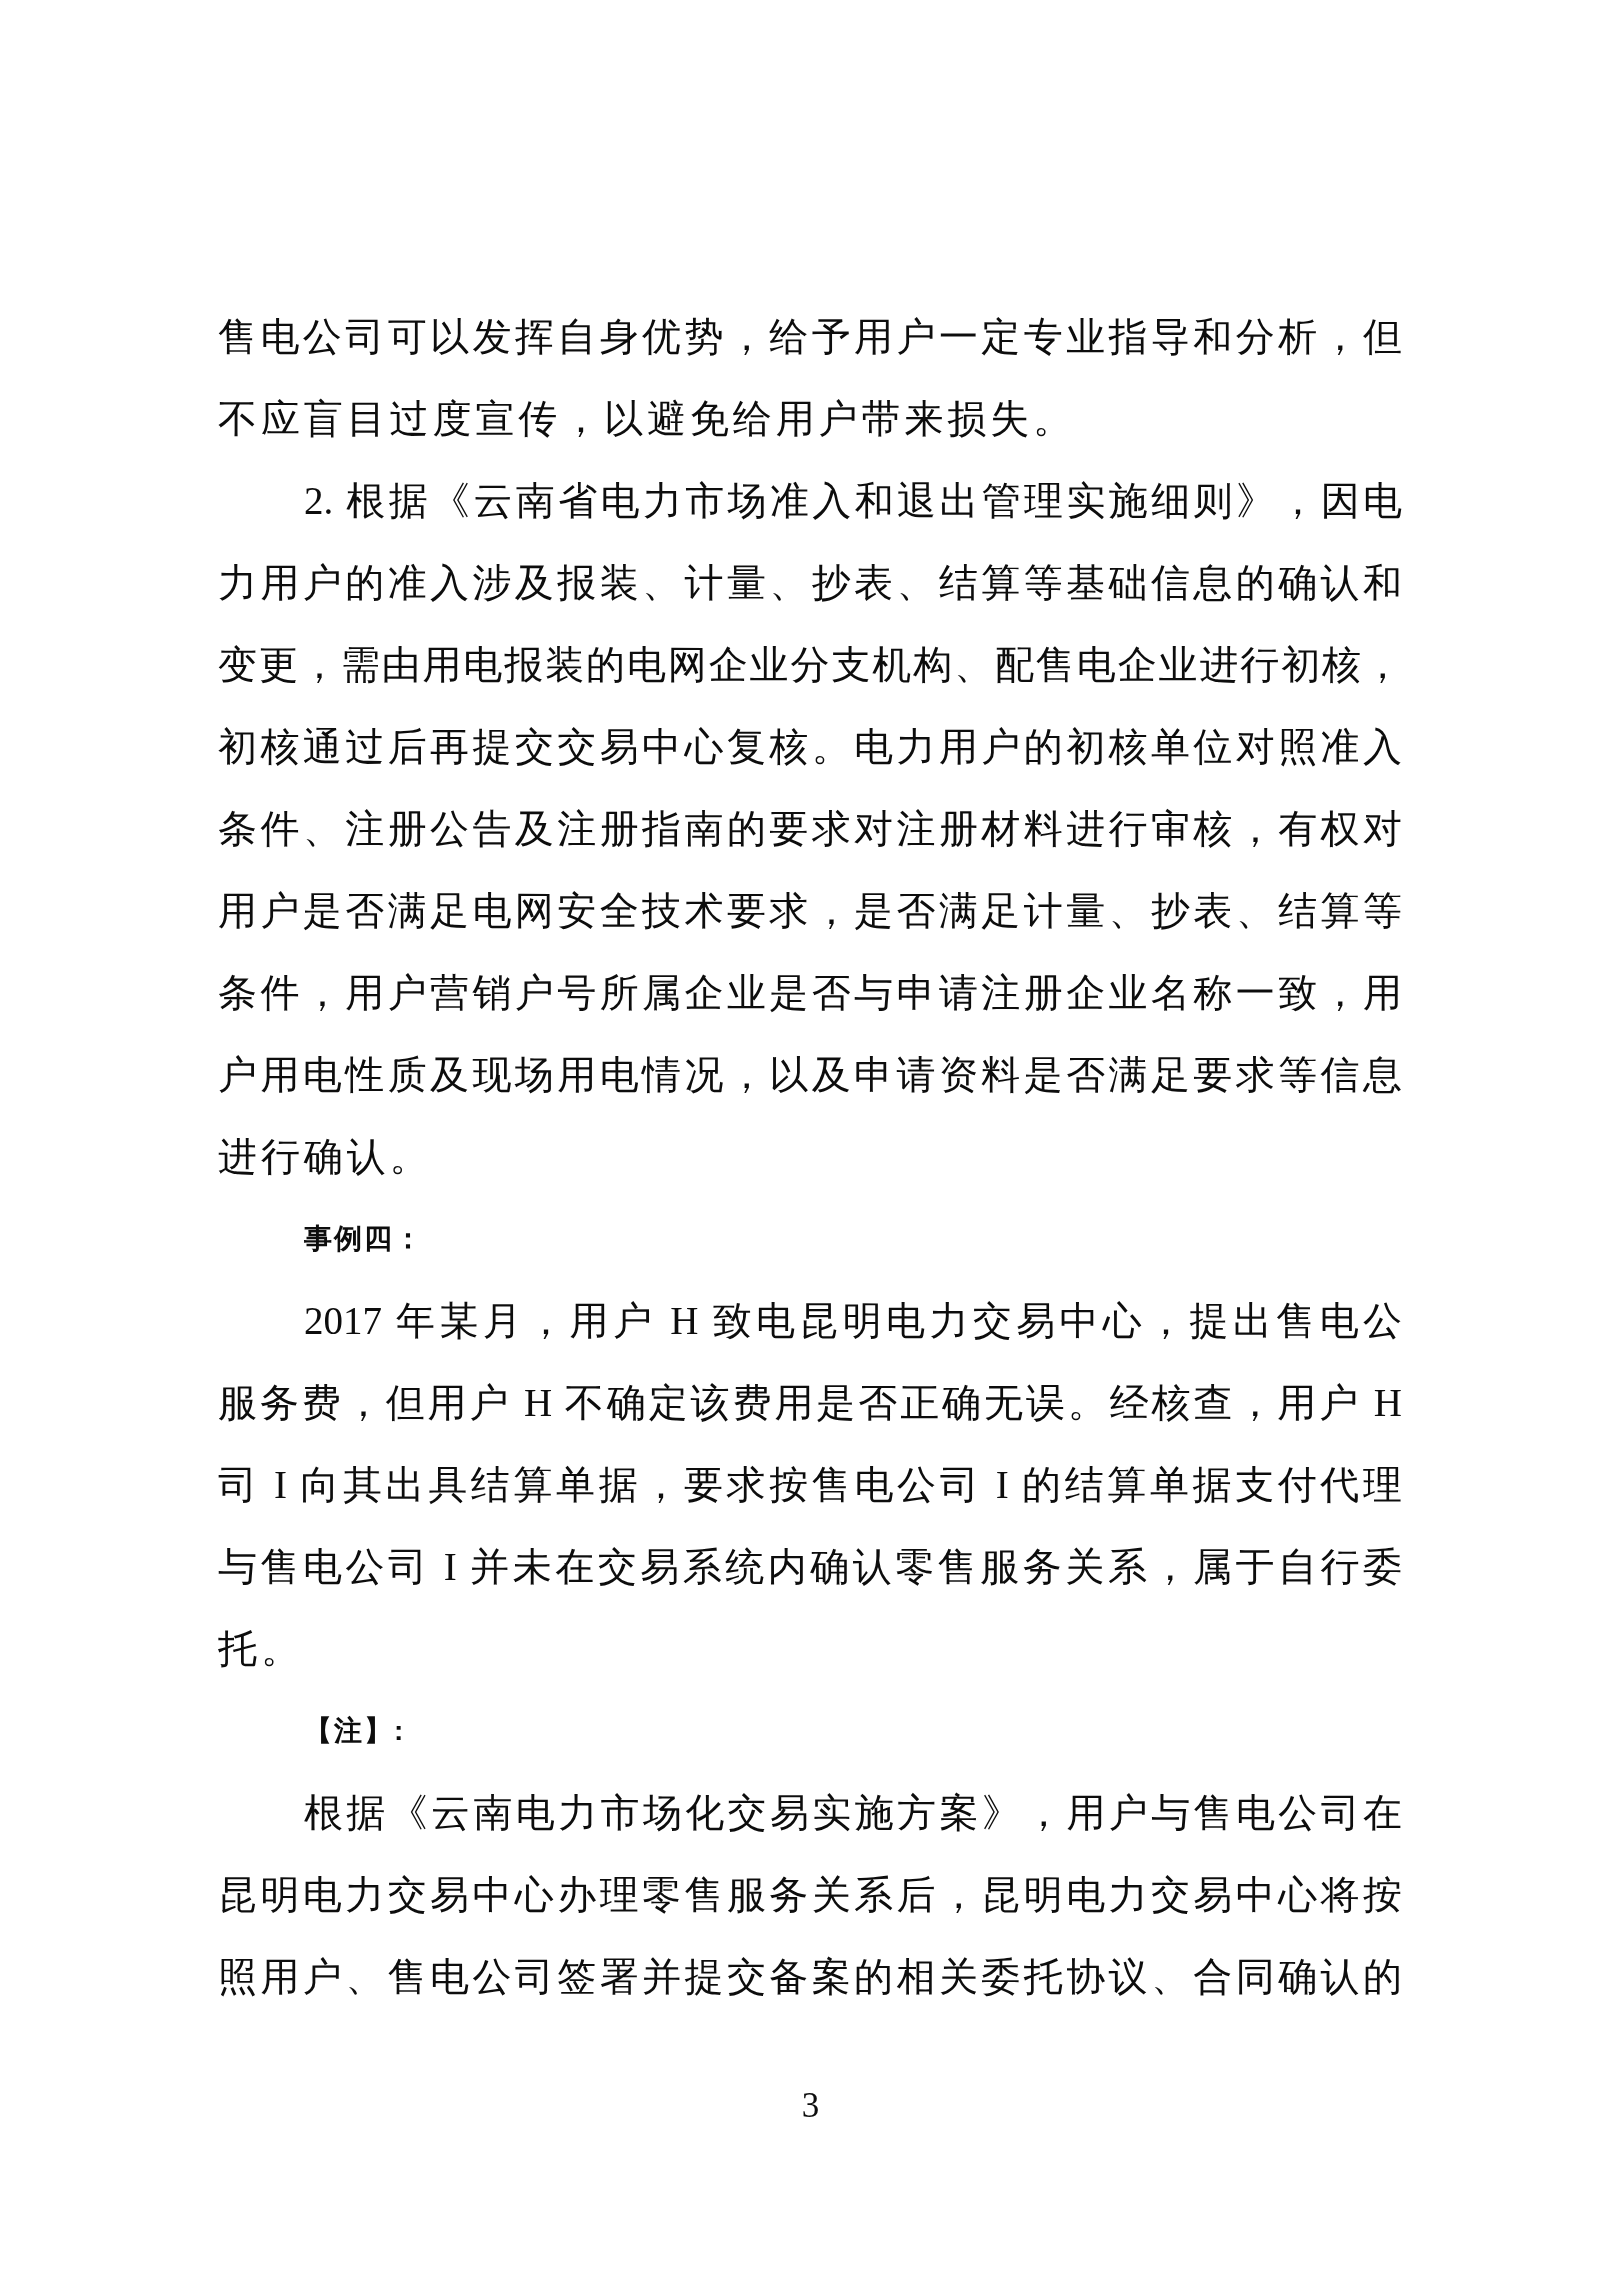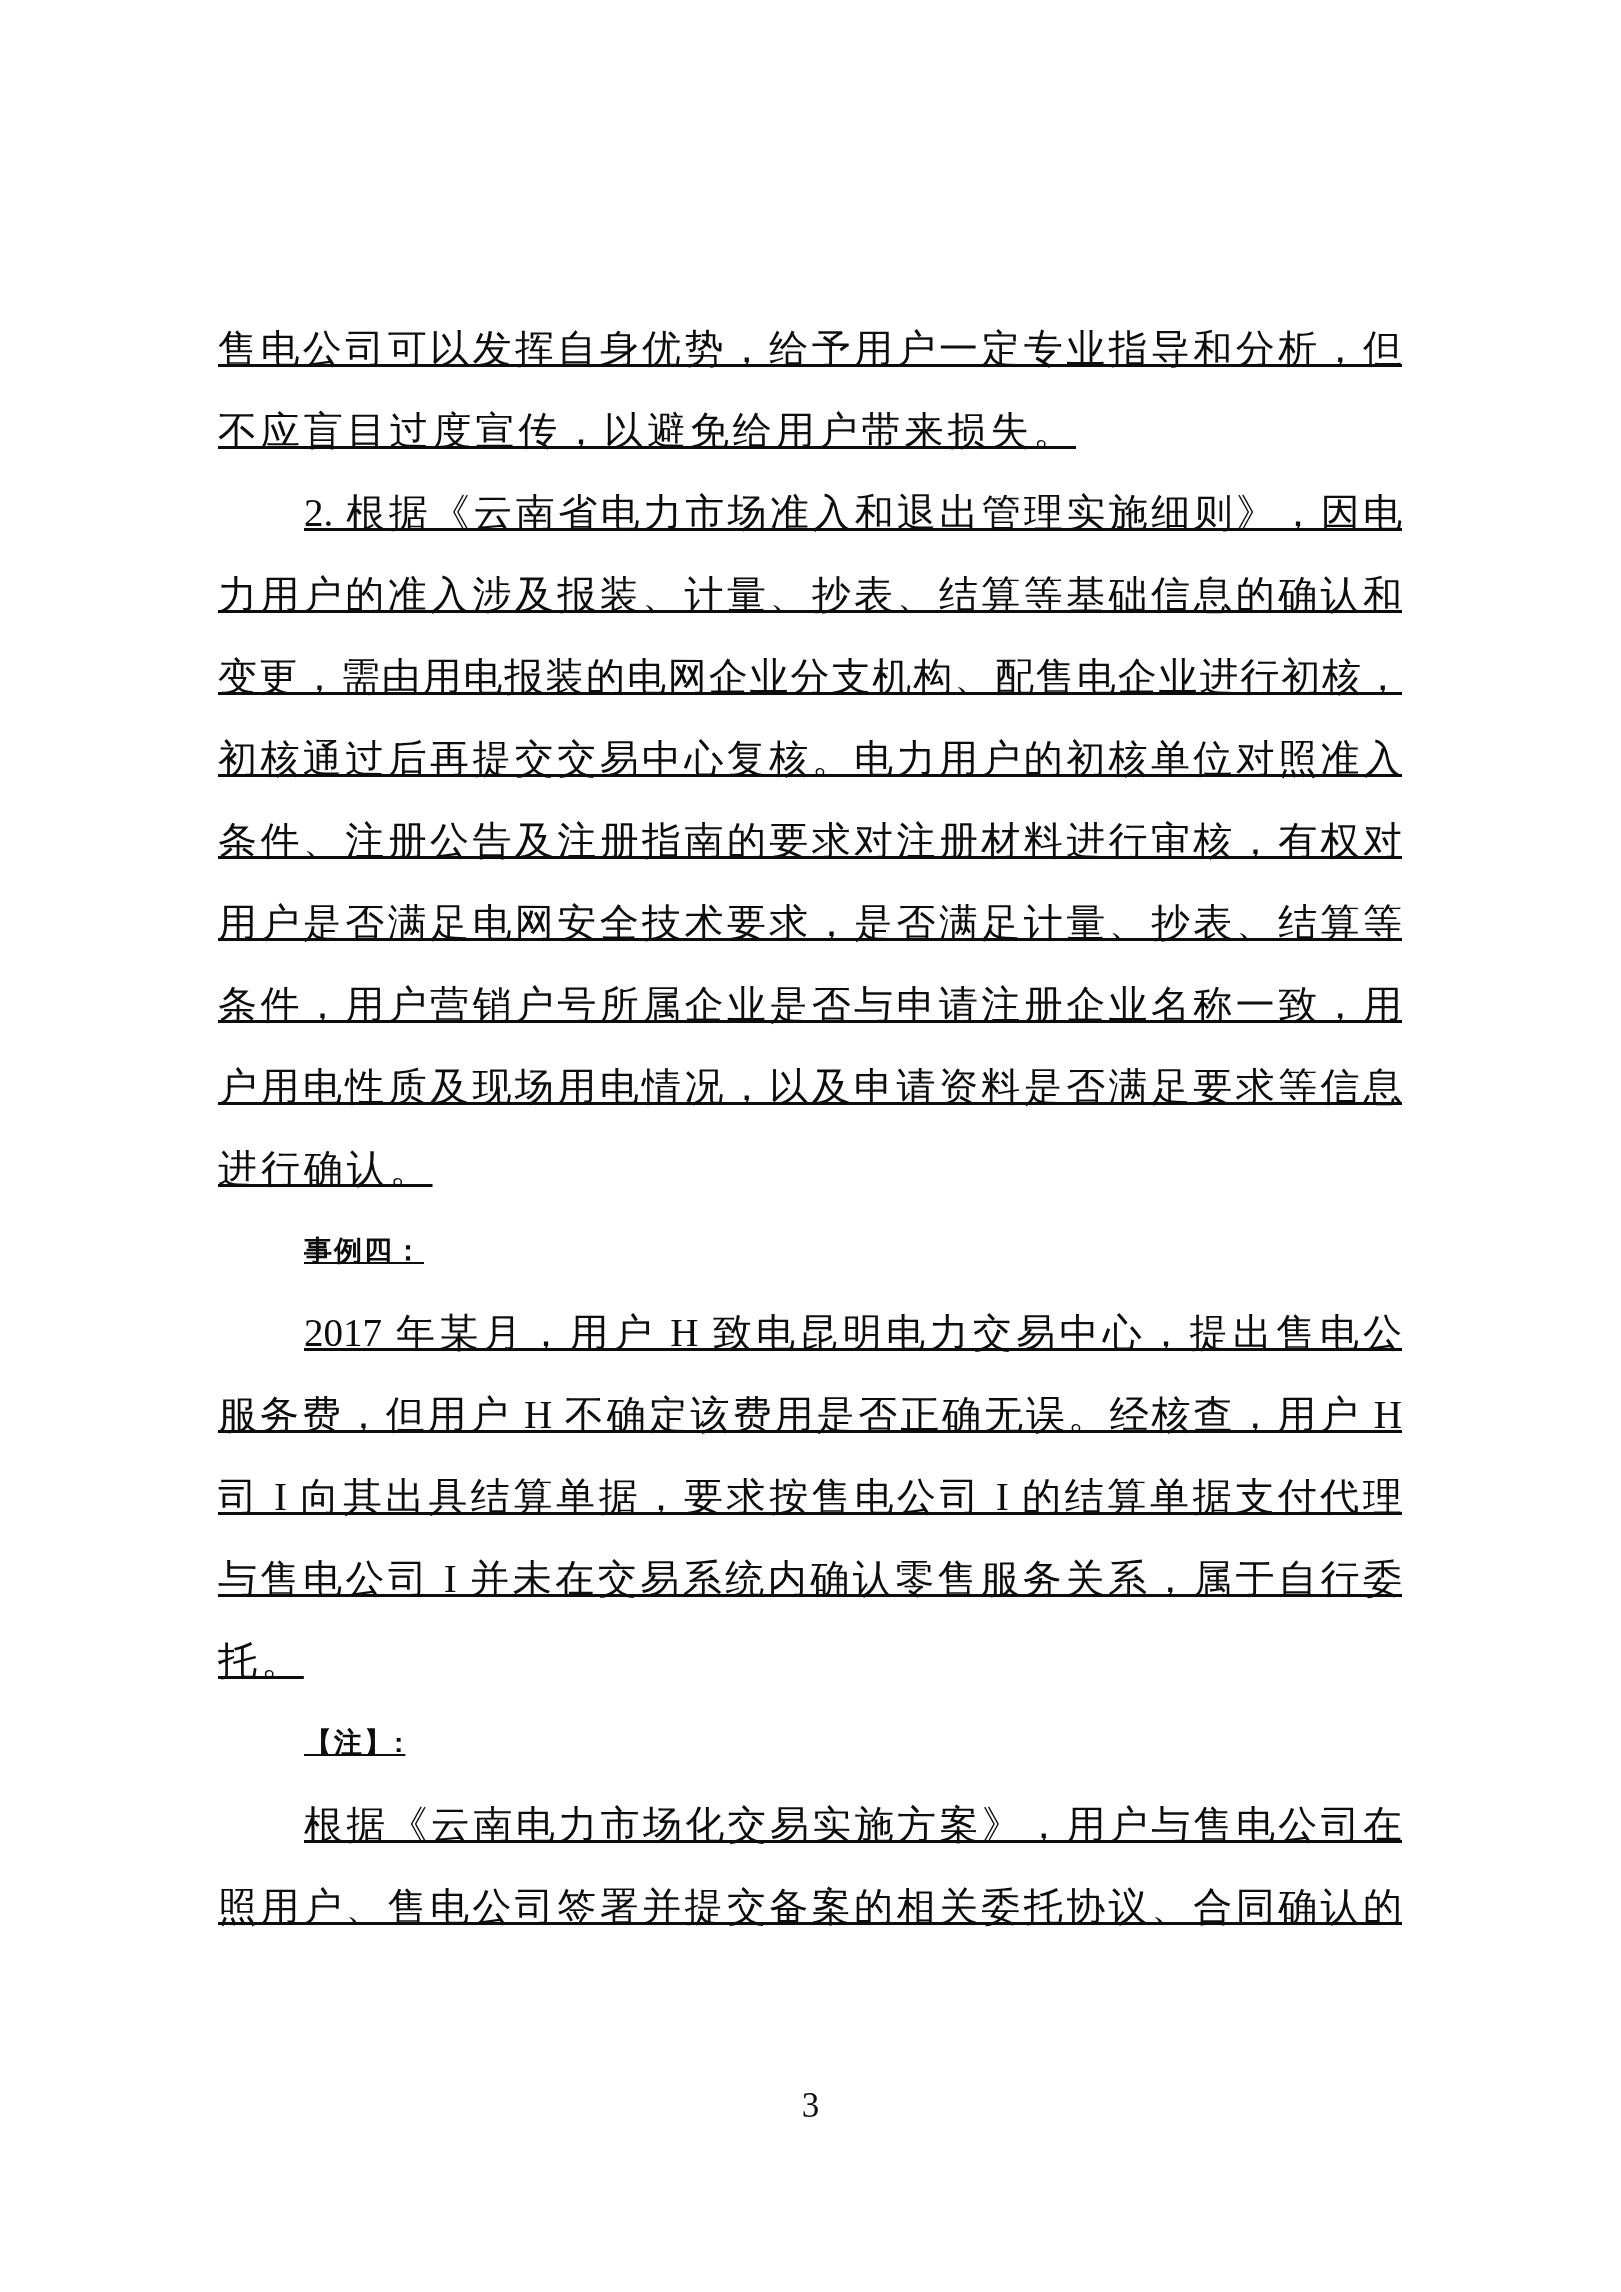--- a/index.html
+++ b/index.html
@@ -11,24 +11,23 @@
     position: relative;
     width: 1621px;
     height: 2293px;
     background: #ffffff;
     overflow: hidden;
     color: #0d0d0d;
     font-family: "Liberation Serif", "DejaVu Serif", serif;
   }
   .textblock {
     position: absolute;
-    top: 308px;
+    top: 296px;
     left: 218px;
     width: 1184px;
-    text-decoration: underline;
   }
   .line {
     height: 82px;
     line-height: 82px;
     font-size: 39px;
     white-space: nowrap;
     color: #0d0d0d;
   }
   
   .l-just {
@@ -82,17 +81,18 @@
     <div class="line l-just">户用电性质及现场用电情况，以及申请资料是否满足要求等信息</div>
     <div class="line l-end">进行确认。</div>
     <div class="line l-head l-indent">事例四：</div>
     <div class="line l-just l-indent">2017 年某月，用户 H 致电昆明电力交易中心，提出售电公</div>
     <div class="line l-just">服务费，但用户 H 不确定该费用是否正确无误。经核查，用户 H</div>
     <div class="line l-just">司 I 向其出具结算单据，要求按售电公司 I 的结算单据支付代理</div>
     <div class="line l-just">与售电公司 I 并未在交易系统内确认零售服务关系，属于自行委</div>
     <div class="line l-end">托。</div>
     <div class="line l-head l-indent">【注】:</div>
     <div class="line l-just l-indent">根据《云南电力市场化交易实施方案》，用户与售电公司在</div>
+    <div class="line l-just">昆明电力交易中心办理零售服务关系后，昆明电力交易中心将按</div>
     <div class="line l-just">照用户、售电公司签署并提交备案的相关委托协议、合同确认的</div>
   </div>
   <div class="footer">3</div>
 </div>
 
 
 </body></html>

